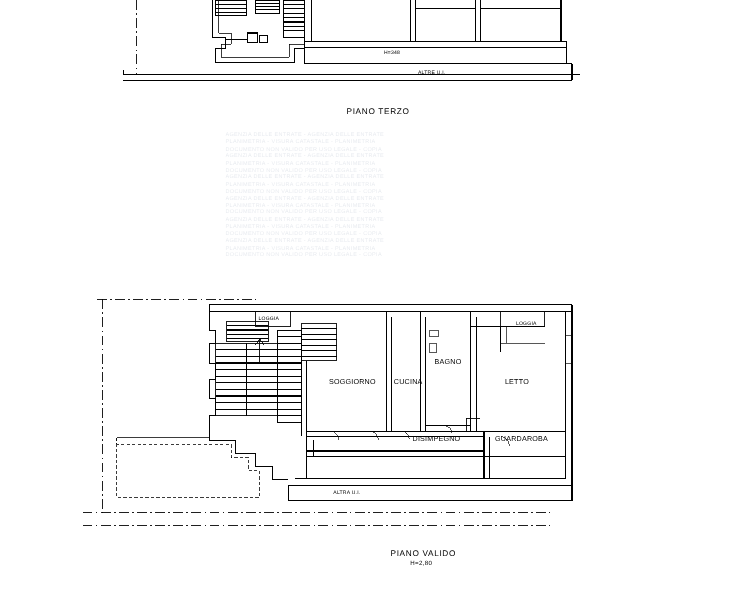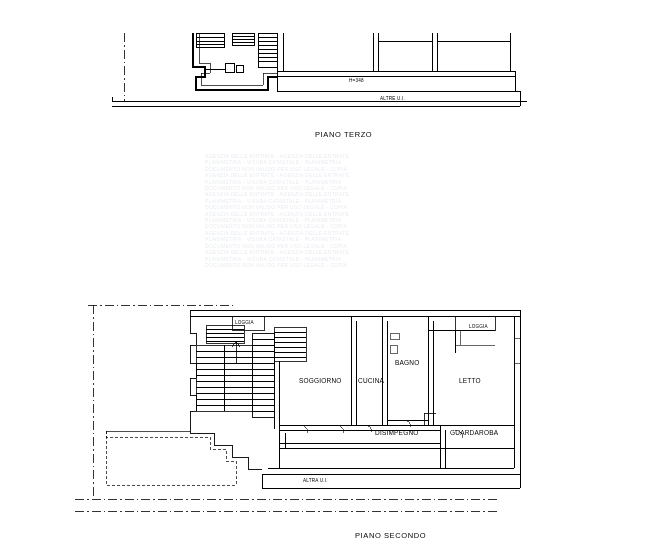--- a/index.html
+++ b/index.html
@@ -10,21 +10,20 @@
   body {
     width: 663px;
     height: 540px;
     position: relative;
     font-family: "Liberation Sans", sans-serif;
     overflow: hidden;
   }
   .sheet {
     position: absolute;
     inset: 0;
-    margin-top: 33px;
   }
   svg.plan {
     position: absolute;
     left: 0;
     top: 0;
     width: 663px;
     height: 540px;
   }
   .lbl {
     position: absolute;
@@ -281,16 +280,16 @@
   <div class="lbl lbl-small" style="left:235px; top:287px;">LOGGIA</div>
   <div class="lbl lbl-small" style="left:469px; top:291px;">LOGGIA</div>
   <div class="lbl lbl-room" style="left:299px; top:344px;">SOGGIORNO</div>
   <div class="lbl lbl-room" style="left:358px; top:344px;">CUCINA</div>
   <div class="lbl lbl-room" style="left:395px; top:326px;">BAGNO</div>
   <div class="lbl lbl-room" style="left:459px; top:344px;">LETTO</div>
   <div class="lbl lbl-room" style="left:375px; top:396px;">DISIMPEGNO</div>
   <div class="lbl lbl-room" style="left:450px; top:396px;">GUARDAROBA</div>
   <div class="lbl lbl-small" style="left:303px; top:445px;">ALTRA U.I.</div>
 
-  <div class="lbl lbl-floor" style="left:355px; top:498px;">PIANO SECONDO</div>
+  <div class="lbl lbl-floor" style="left:355px; top:498px;">PIANO VALIDO</div>
   <div class="lbl lbl-floor-sub" style="left:373px; top:510px;">H=2,80</div>
 
 </div>
 
 </body></html>

